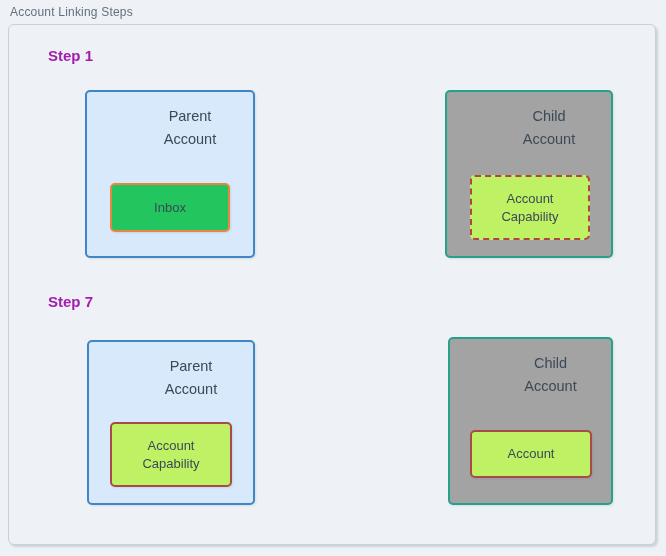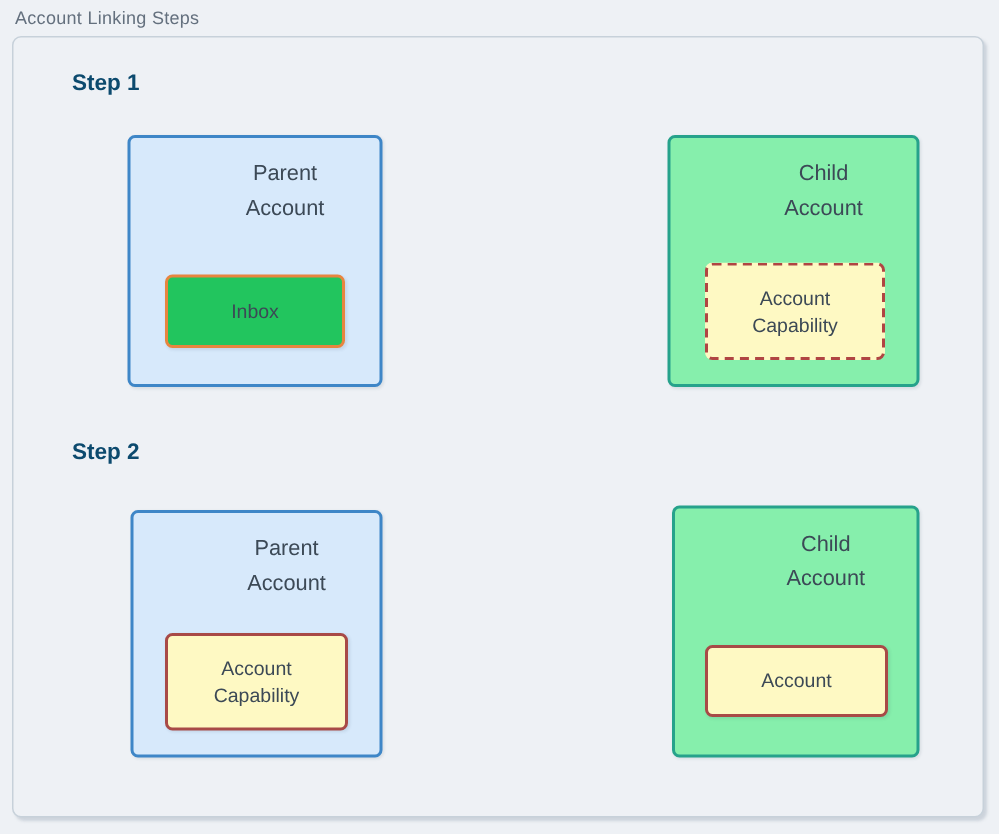--- a/index.html
+++ b/index.html
@@ -33,31 +33,31 @@
     border: 1px solid #c7d1da;
     border-radius: 6px;
     background: #eef1f5;
     box-shadow: 2px 2px 2px rgba(165,176,188,0.45);
     box-sizing: border-box;
   }
   .step-label {
     position: absolute;
     font-size: 15px;
     font-weight: bold;
-    color: #0c4a6e;
+    color: #a21caf;
   }
   .node {
     position: absolute;
     box-sizing: border-box;
     border-radius: 5px;
     border: 2px solid;
     box-shadow: 1px 1px 2px rgba(60,80,100,0.12);
   }
   .node.parent { background: #d7e9fb; border-color: #3e86c7; }
-  .node.child  { background: #86efac; border-color: #26a28b; }
+  .node.child  { background: #a3a3a3; border-color: #26a28b; }
   .node-title {
     padding-top: 13px;
     text-align: center;
     font-size: 14.5px;
     line-height: 23px;
     color: #3c4956;
     padding-left: 40px;
   }
   .inner {
     position: absolute;
@@ -67,21 +67,21 @@
     display: flex;
     align-items: center;
     justify-content: center;
     text-align: center;
     font-size: 13px;
     line-height: 18px;
     color: #3c4956;
     box-shadow: 1px 1px 2px rgba(60,80,100,0.12);
   }
   .inner.inbox      { background: #22c55e; border-color: #e8853f; }
-  .inner.capability { background: #fef9c3; border-color: #a84a47; }
+  .inner.capability { background: #bef264; border-color: #a84a47; }
   .inner.dashed     { border-style: dashed; border-color: #b04543; box-shadow: none; }
   .inner .wrap      { max-width: 84px; display: inline-block; }
   .arrow {
     position: absolute;
     height: 16px;
     display: flex;
     align-items: center;
   }
   .arrow .line {
     flex: 1;
@@ -128,21 +128,21 @@
     <div class="node-title">
       <div>Child</div>
       <div>Account</div>
     </div>
   </div>
   <div class="inner capability dashed" style="left:470px;top:175px;width:120px;height:65px">
     <span class="wrap">Account Capability</span>
   </div>
 
 
-  <div class="step-label" style="left:48px;top:293px">Step 2</div>
+  <div class="step-label" style="left:48px;top:293px">Step 7</div>
 
   <div class="node parent" style="left:87px;top:340px;width:168px;height:165px">
     <div class="node-title">
       <div>Parent</div>
       <div>Account</div>
     </div>
   </div>
   <div class="inner capability" style="left:110px;top:422px;width:122px;height:65px">
     <span class="wrap">Account Capability</span>
   </div>

